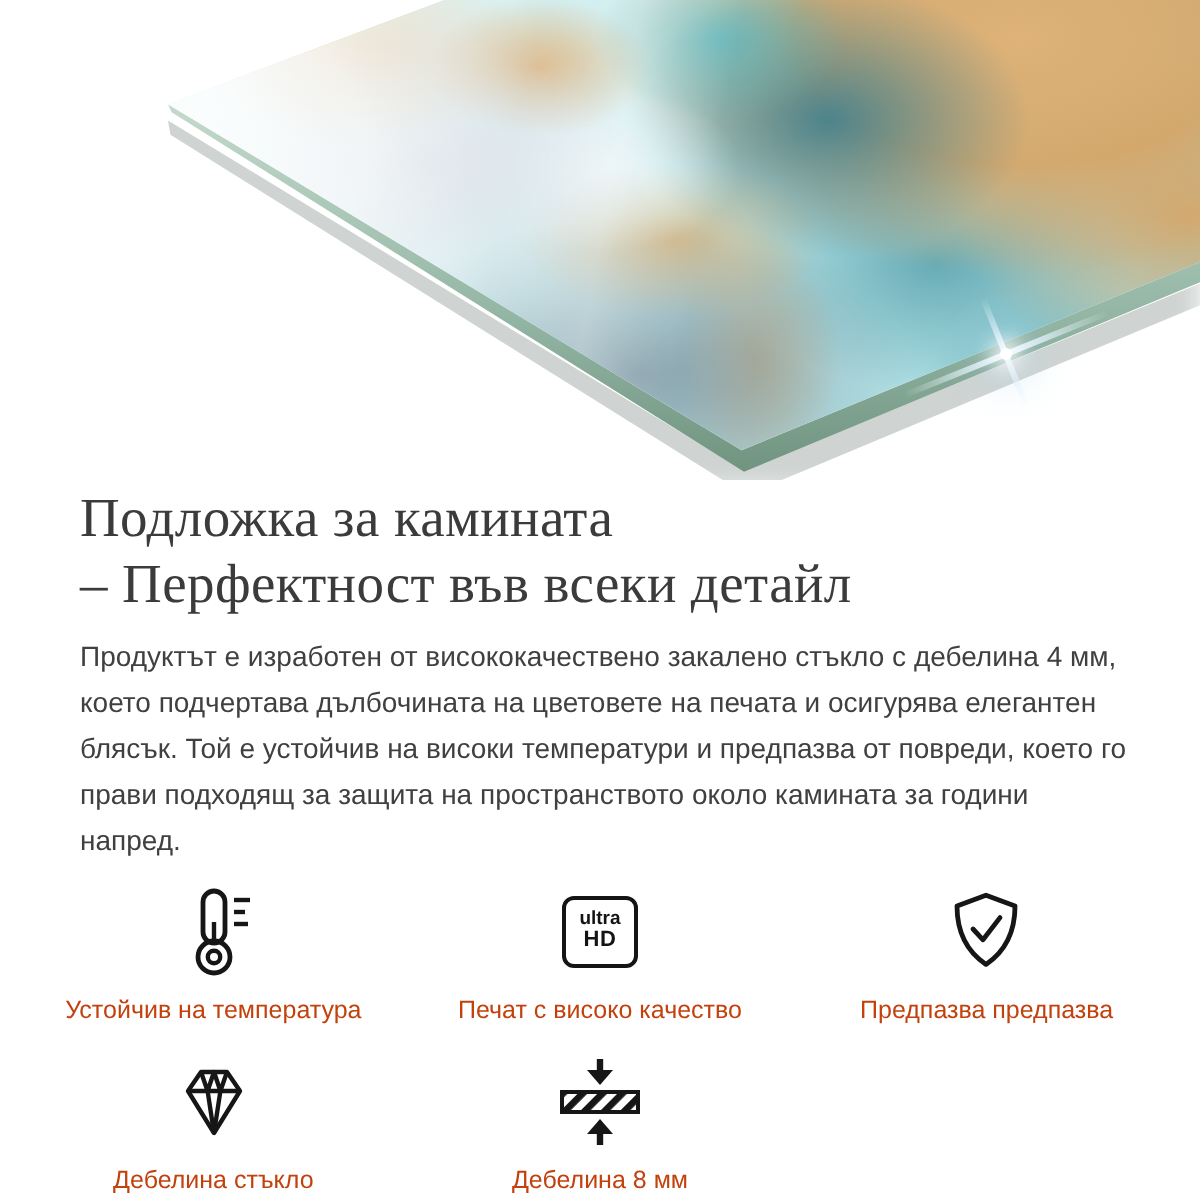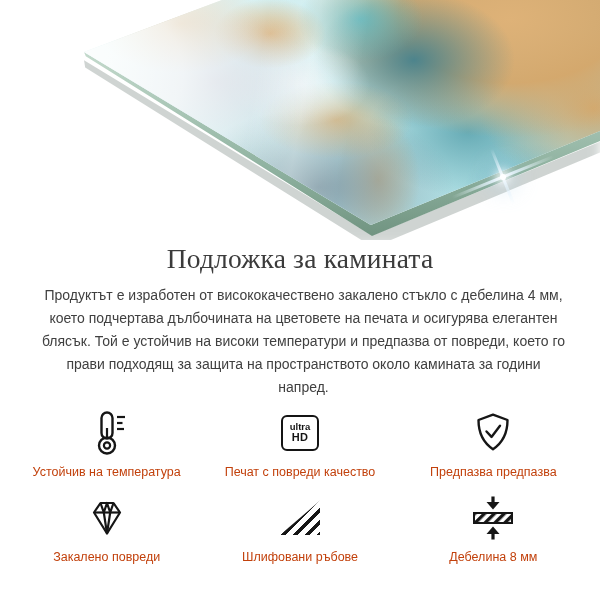--- a/index.html
+++ b/index.html
@@ -1,21 +1,21 @@
 <!DOCTYPE html>
 <html><head>
 <meta charset="utf-8">
 <style>
   html,body{margin:0;padding:0;}
   body{
     width:600px;height:600px;background:#ffffff;overflow:hidden;
     font-family:"Liberation Sans","DejaVu Sans",sans-serif;
     -webkit-font-smoothing:antialiased;
   }
-  .page{width:600px;height:600px;position:relative;text-align:center;}
+  .page{width:600px;height:600px;position:relative;}
 
   
   .hero{position:relative;width:600px;height:240px;background:#fff;overflow:hidden;}
   .glass-shadow{
     position:absolute;left:0;top:0;width:600px;height:240px;
     clip-path:polygon(14% 23%, 62% 96%, 100% 57%, 100% 61.5%, 62.2% 101%, 14.2% 26%);
     background:rgba(140,152,147,.42);
     filter:blur(6px);
     transform:translateY(5px);
   }
@@ -107,21 +107,21 @@
     <div class="glass-shadow"></div>
     <div class="glass-edge"></div>
     <div class="glass-art"></div>
     <div class="sparkle">
       <div class="ray1"></div>
       <div class="ray2"></div>
       <div class="core"></div>
     </div>
   </div>
 
-  <h1 class="title"><span>Подложка за камината</span><br></h1>
+  <h1 class="title"><span>Подложка за камината</span><br><span>– Перфектност във всеки детайл</span></h1>
 
   <p class="desc">Продуктът е изработен от висококачествено закалено стъкло с дебелина 4 мм, което подчертава дълбочината на цветовете на печата и осигурява елегантен блясък. Той е устойчив на високи температури и предпазва от повреди, което го прави подходящ за защита на пространството около камината за години напред.</p>
 
   <div class="features">
 
     <div class="feature">
       <div class="icon-box">
         <svg class="licon" width="42" height="46" viewBox="0 0 42 46">
           <rect class="s" x="15.5" y="2.5" width="11" height="26" rx="5.5"></rect>
           <circle class="s" cx="21" cy="35.5" r="8"></circle>
@@ -135,21 +135,21 @@
       <div class="label">Устойчив на температура</div>
     </div>
 
     <div class="feature">
       <div class="icon-box">
         <div class="uhd">
           <span class="t">ultra</span>
           <span class="b">HD</span>
         </div>
       </div>
-      <div class="label">Печат с повреди качество</div>
+      <div class="label">Печат с високо качество</div>
     </div>
 
     <div class="feature">
       <div class="icon-box">
         <svg class="licon" width="38" height="42" viewBox="0 0 38 42">
           <path class="s" d="M19 2.6 L33.5 8 C33.5 19 30 29.8 19 37.2 C8 29.8 4.5 19 4.5 8 Z" stroke-linejoin="round"></path>
           <path class="s" d="M12.5 19.5 l5 5.4 L26 13.8" stroke-linecap="round" stroke-linejoin="round"></path>
         </svg>
       </div>
       <div class="label">Предпазва предпазва</div>
@@ -157,29 +157,23 @@
 
     <div class="feature">
       <div class="icon-box">
         <svg class="licon" width="40" height="36" viewBox="0 0 40 36">
           <path class="s2" d="M7 12.5 L13.5 3 H26.5 L33 12.5 L20 33.5 Z" stroke-linejoin="round"></path>
           <path class="s2" d="M7 12.5 H33" stroke-linejoin="round"></path>
           <path class="s2" d="M13.5 3 L16.8 12.5 L20 3 L23.2 12.5 L26.5 3" stroke-linejoin="round"></path>
           <path class="s2" d="M16.8 12.5 L20 33.5 M23.2 12.5 L20 33.5" stroke-linejoin="round"></path>
         </svg>
       </div>
-      <div class="label">Закалено повреди</div>
+      <div class="label">Дебелина стъкло</div>
     </div>
 
-    <div class="feature">
-      <div class="icon-box">
-        <div class="edge-tri"></div>
-      </div>
-      <div class="label">Шлифовани ръбове</div>
-    </div>
 
     <div class="feature">
       <div class="icon-box">
         <svg class="licon" width="46" height="44" viewBox="0 0 46 44">
           <defs>
             <pattern id="hatch" patternUnits="userSpaceOnUse" width="7" height="7" patternTransform="rotate(45)">
               <rect width="3.4" height="7" fill="#161616"></rect>
             </pattern>
           </defs>
           <rect class="f" x="21.4" y="0.5" width="3.2" height="6.5"></rect>

